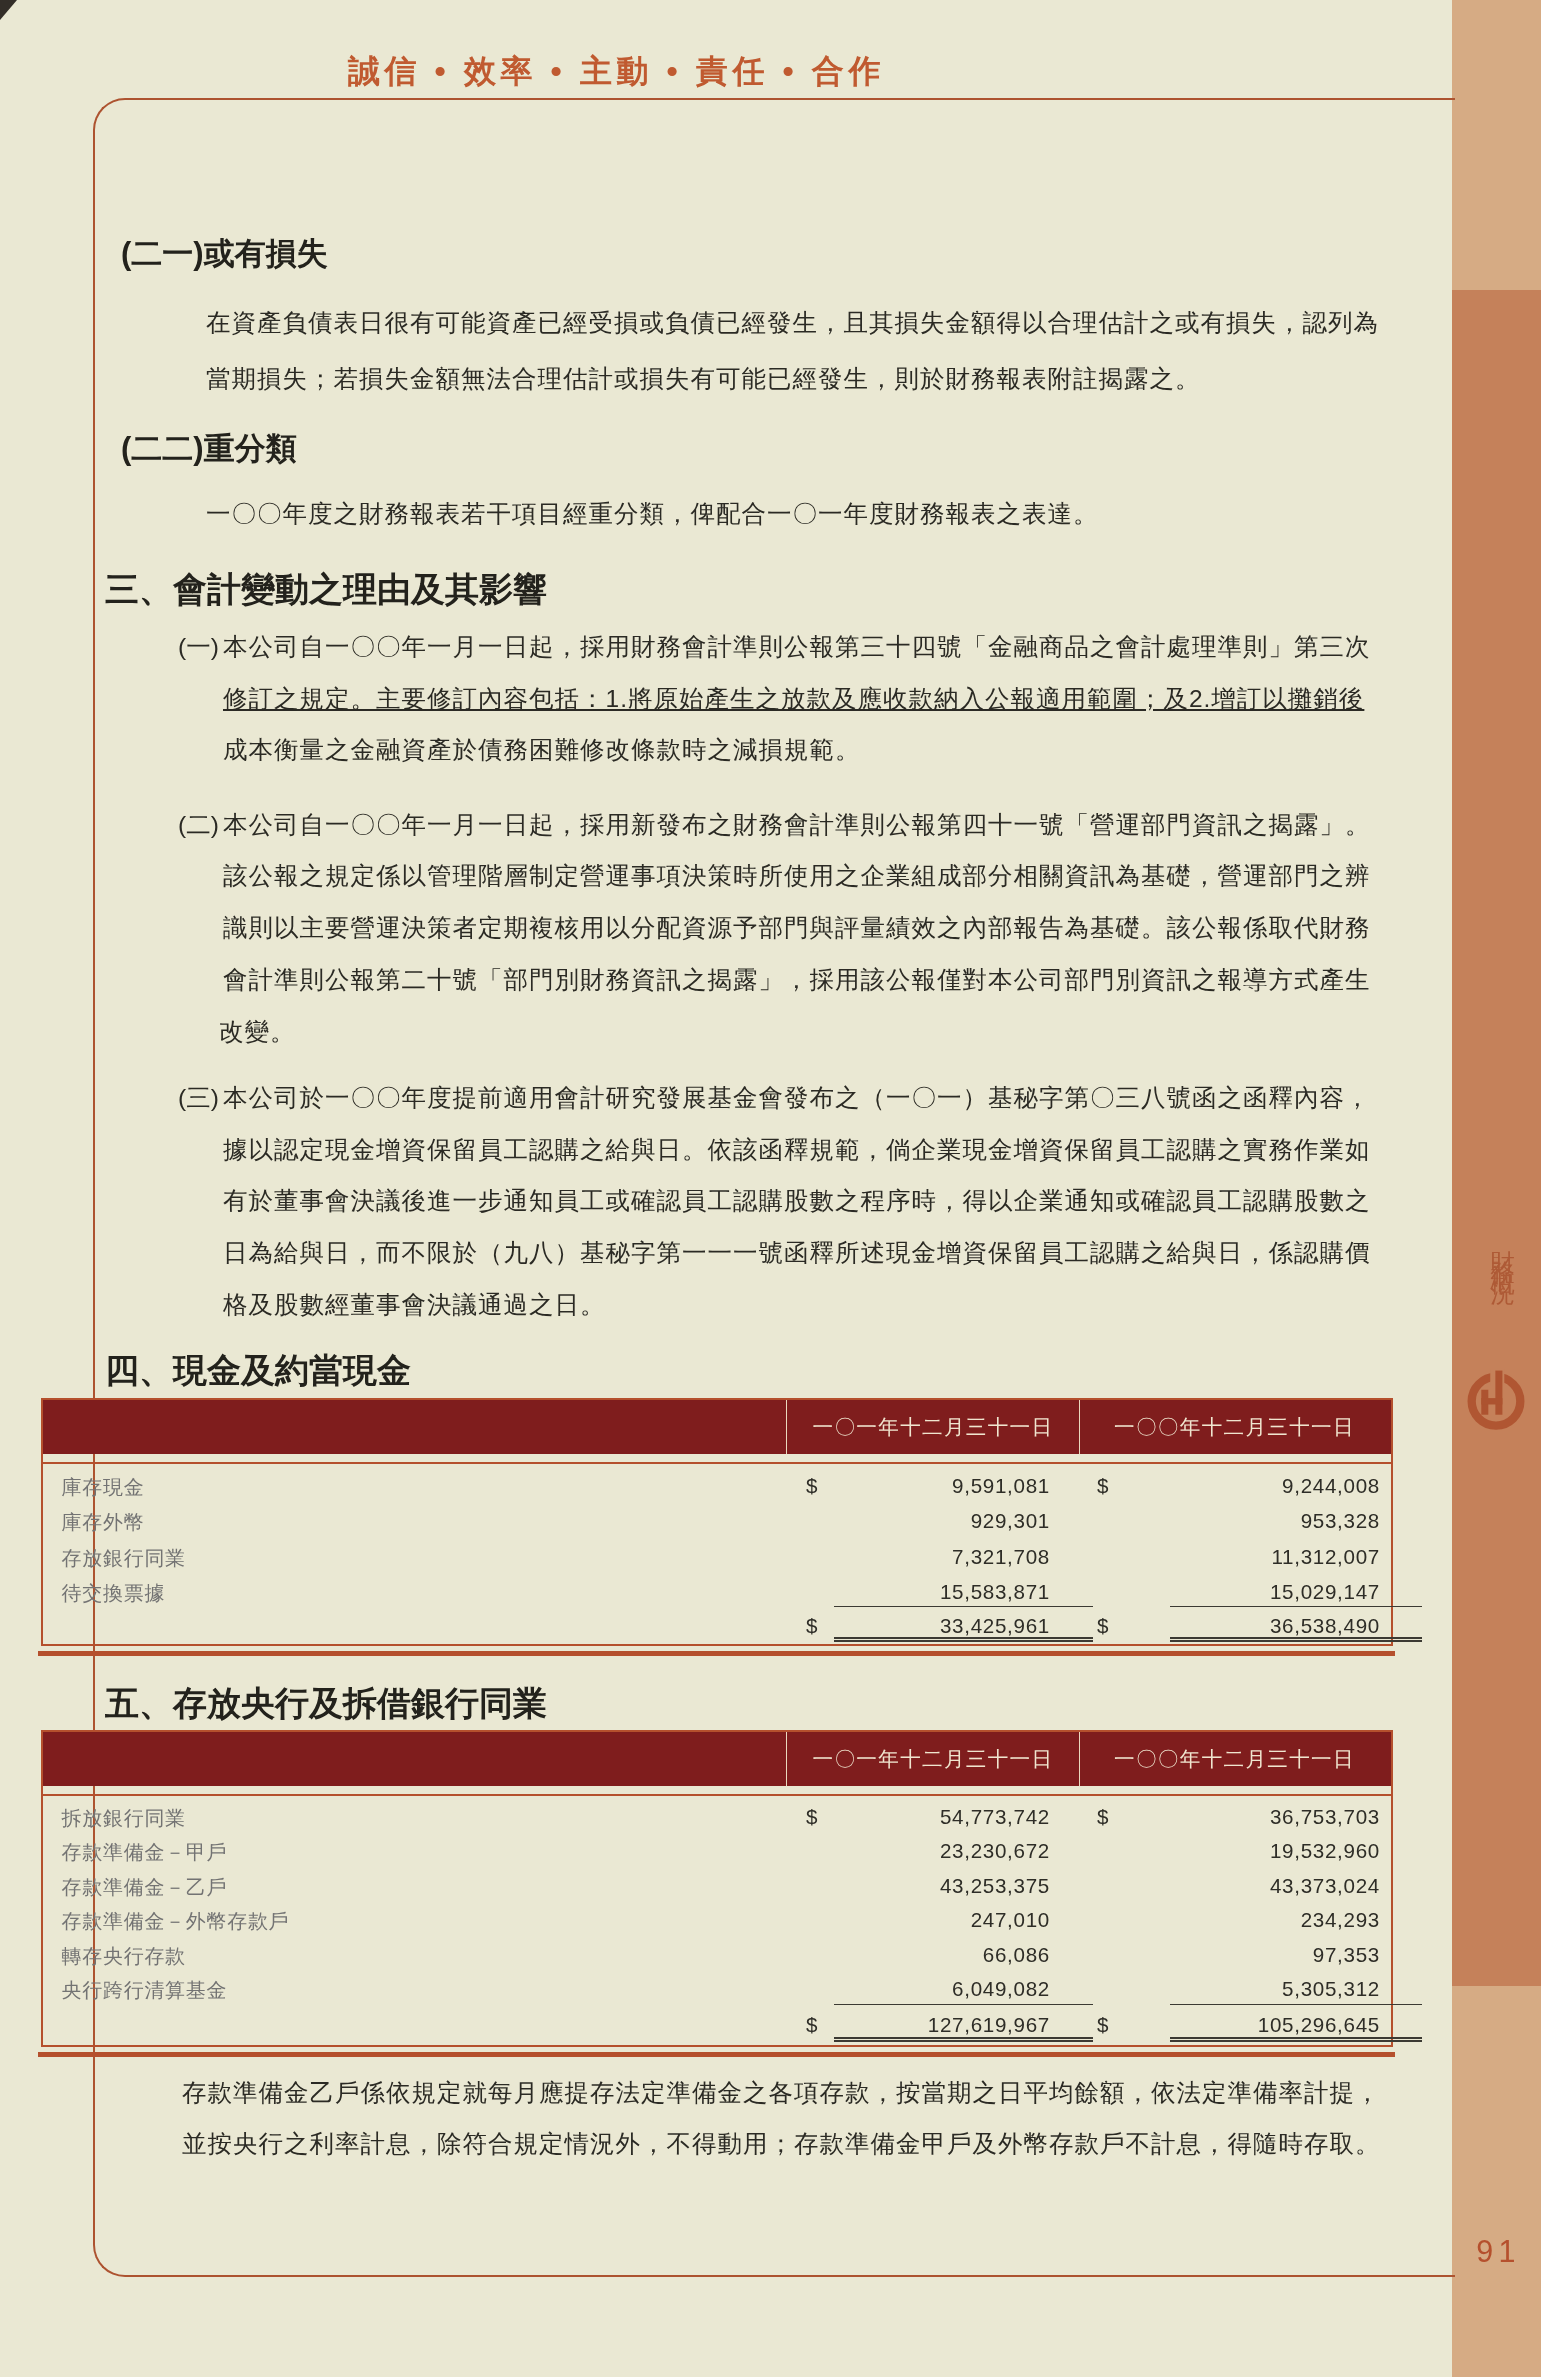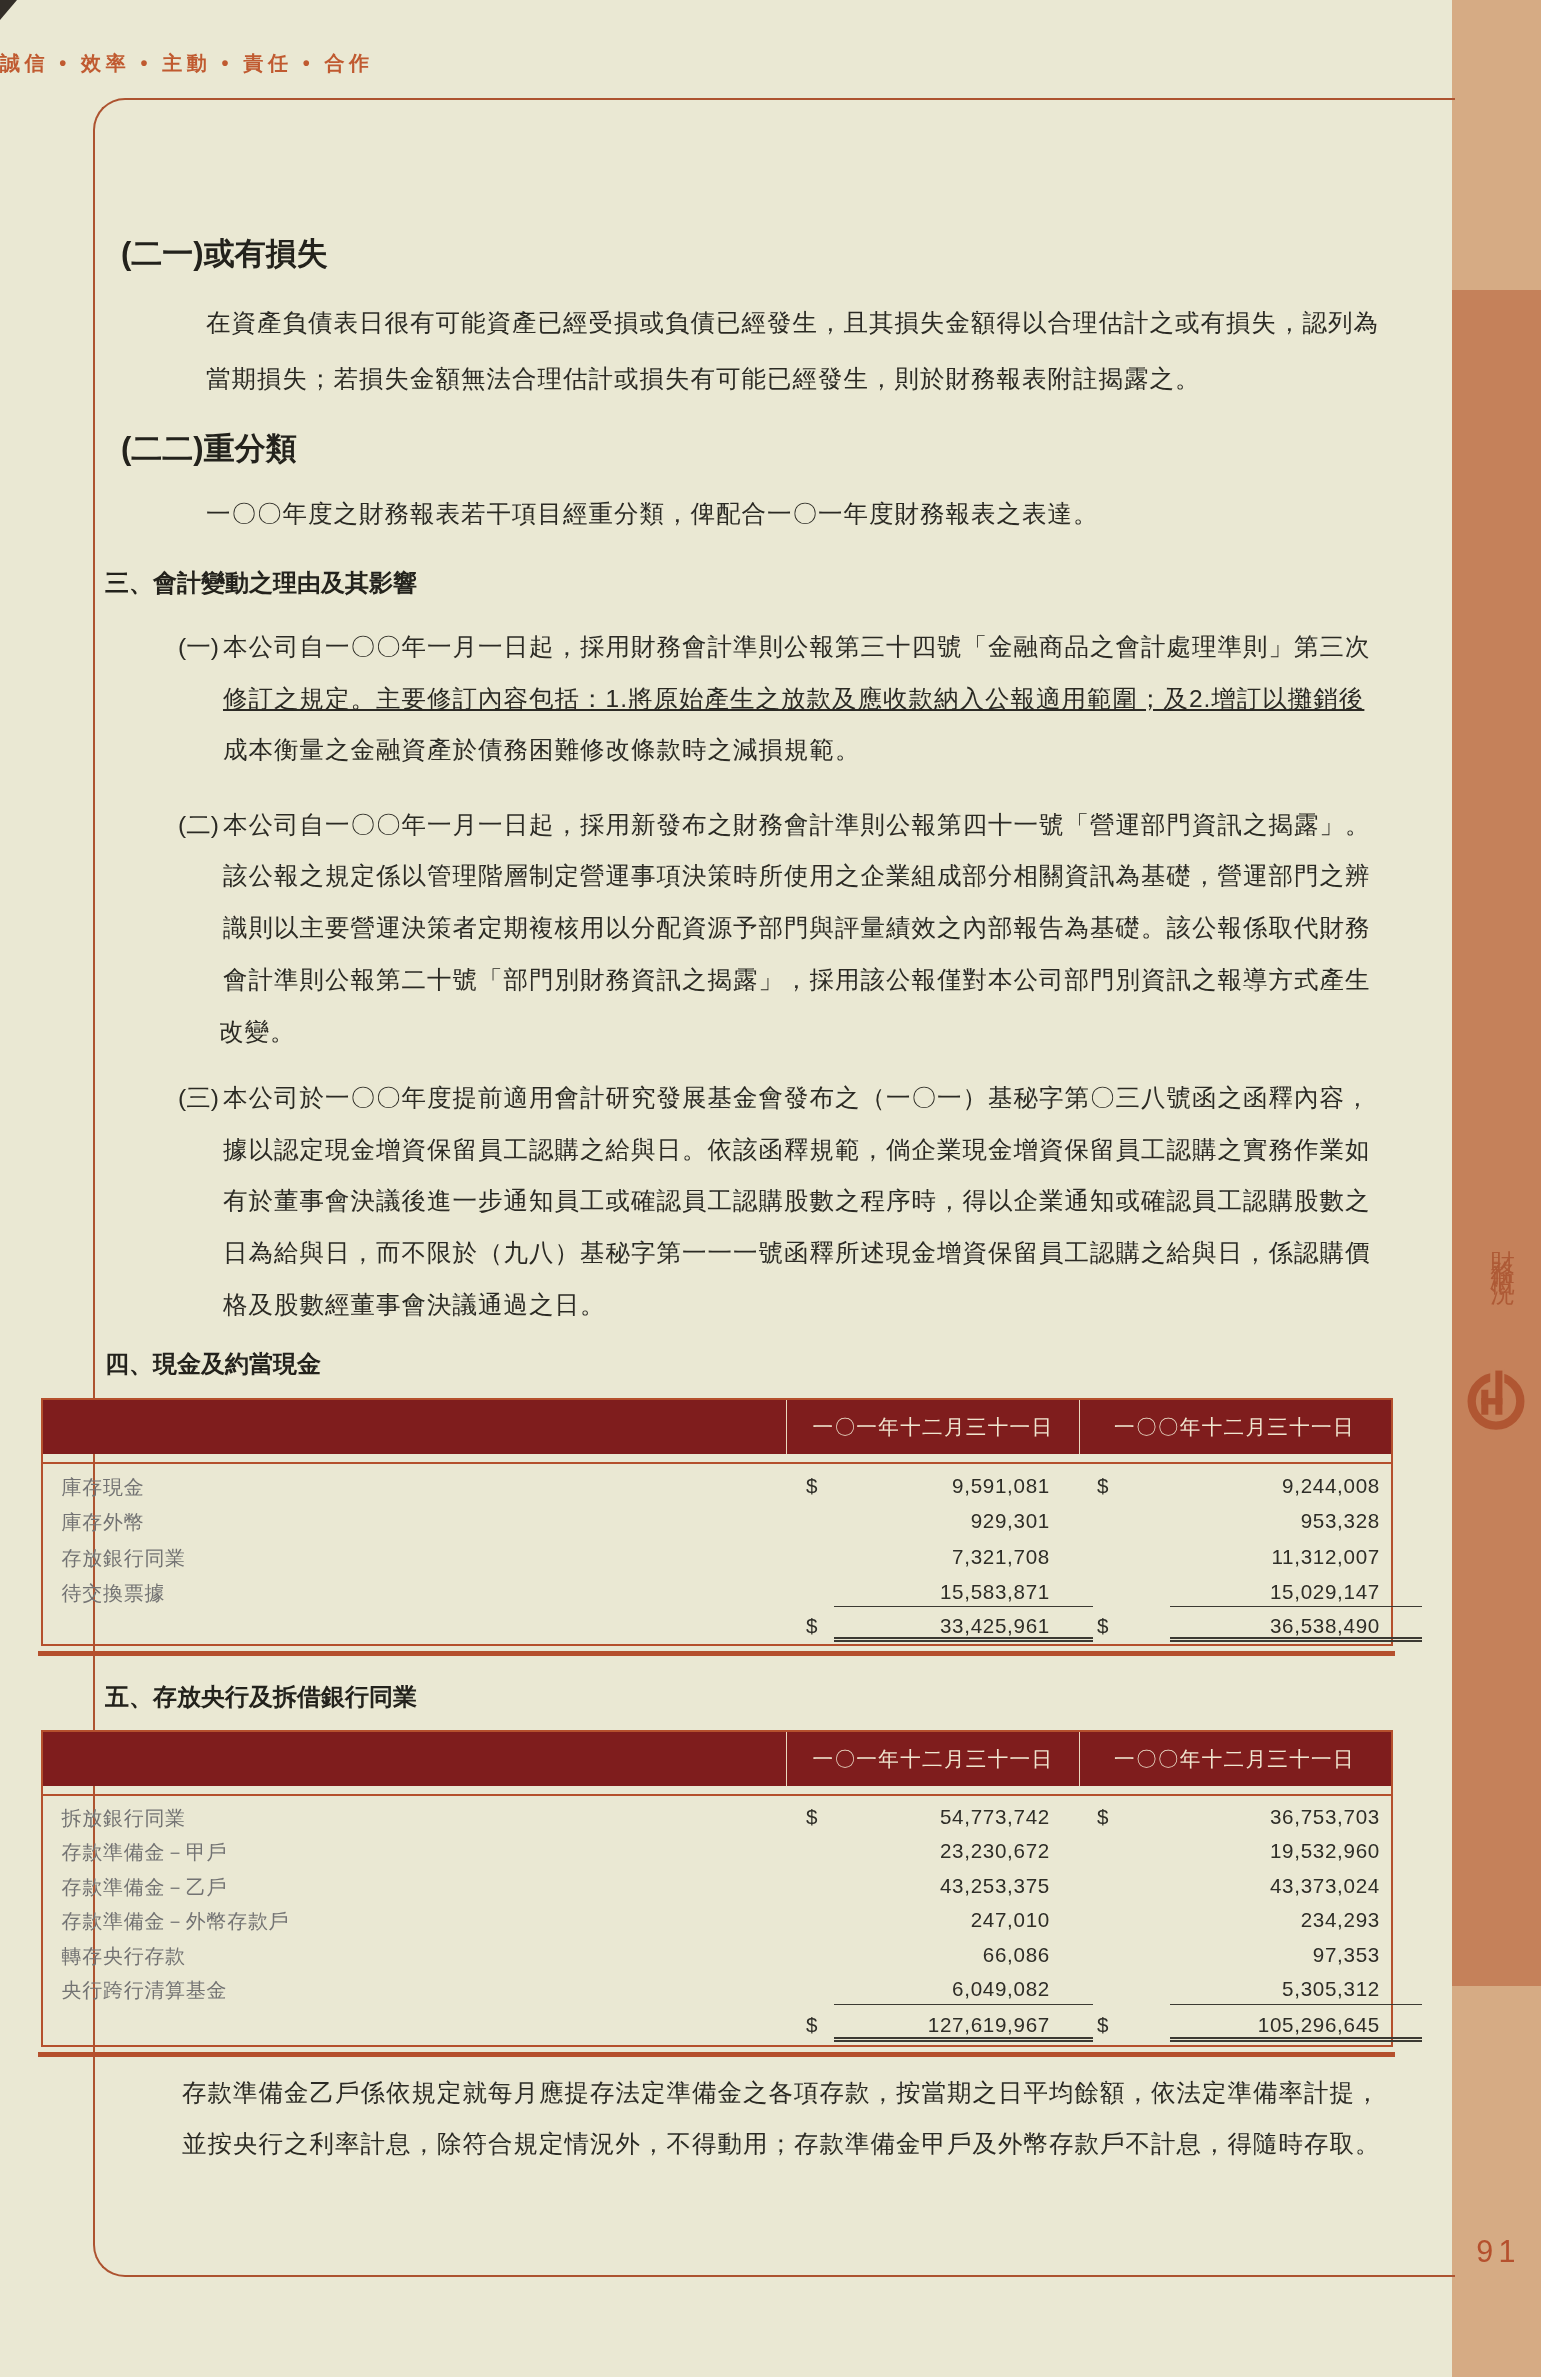--- a/index.html
+++ b/index.html
@@ -27,27 +27,27 @@
     position:absolute; left:93px; top:98px; width:1360px; height:2175px;
     border:2px solid #ad5330; border-right:none;
     border-radius:32px 0 0 32px;
   }
   .corner-mark {
     position:absolute; left:0; top:0; width:17px; height:20px;
     background:#332e28; clip-path:polygon(0 0,100% 0,0 100%);
   }
   
   .slogan {
-    position:absolute; top:50px; left:0; width:1233px; 
-    font-size:20px; font-weight:bold; letter-spacing:4.6px; color:#c05a30;
+    position:absolute; top:50px; left:0; width:1233px; text-align:center;
+    font-size:32px; font-weight:bold; letter-spacing:4.6px; color:#c05a30;
     white-space:nowrap;
   }
   
   .h-sub  { position:absolute; left:121px; font-size:31px; font-weight:bold; color:#23221c; white-space:nowrap; }
-  .h-main { position:absolute; left:105px; font-size:24px; font-weight:bold; color:#23221c; white-space:nowrap; }
+  .h-main { position:absolute; left:105px; font-size:34px; font-weight:bold; color:#23221c; white-space:nowrap; }
   
   .tline { position:absolute; font-size:24.5px; letter-spacing:1px; white-space:nowrap; color:#2b2a24; }
   .marker { position:absolute; font-size:24.5px; white-space:nowrap; color:#2b2a24; }
   
   .tbl {
     position:absolute; left:41px; width:1352px;
     border:2.7px solid #b5502d; box-sizing:border-box; background:transparent;
   }
   .tbl-band { position:relative; height:54px; background:#7f1d1d; }
   .tbl-band .sep { position:absolute; top:0; width:1.3px; height:54px; background:#ead9bf; }

